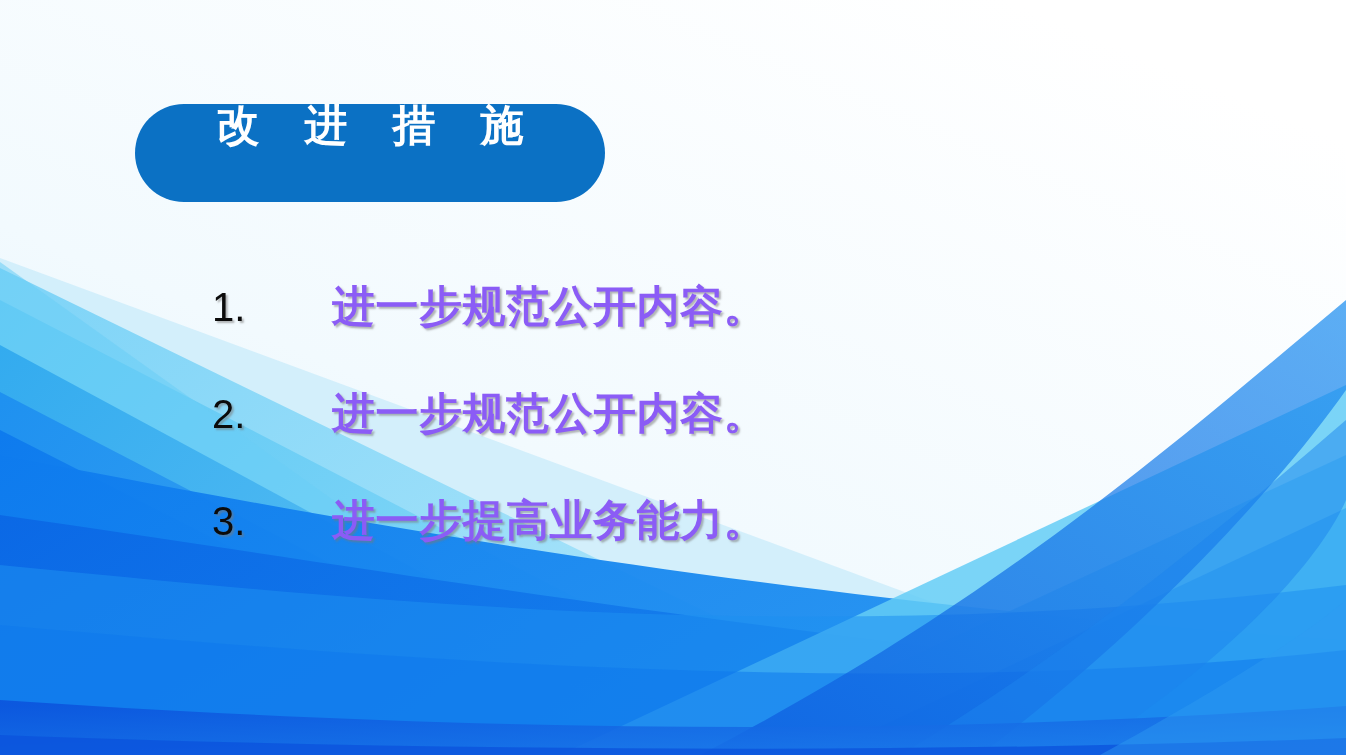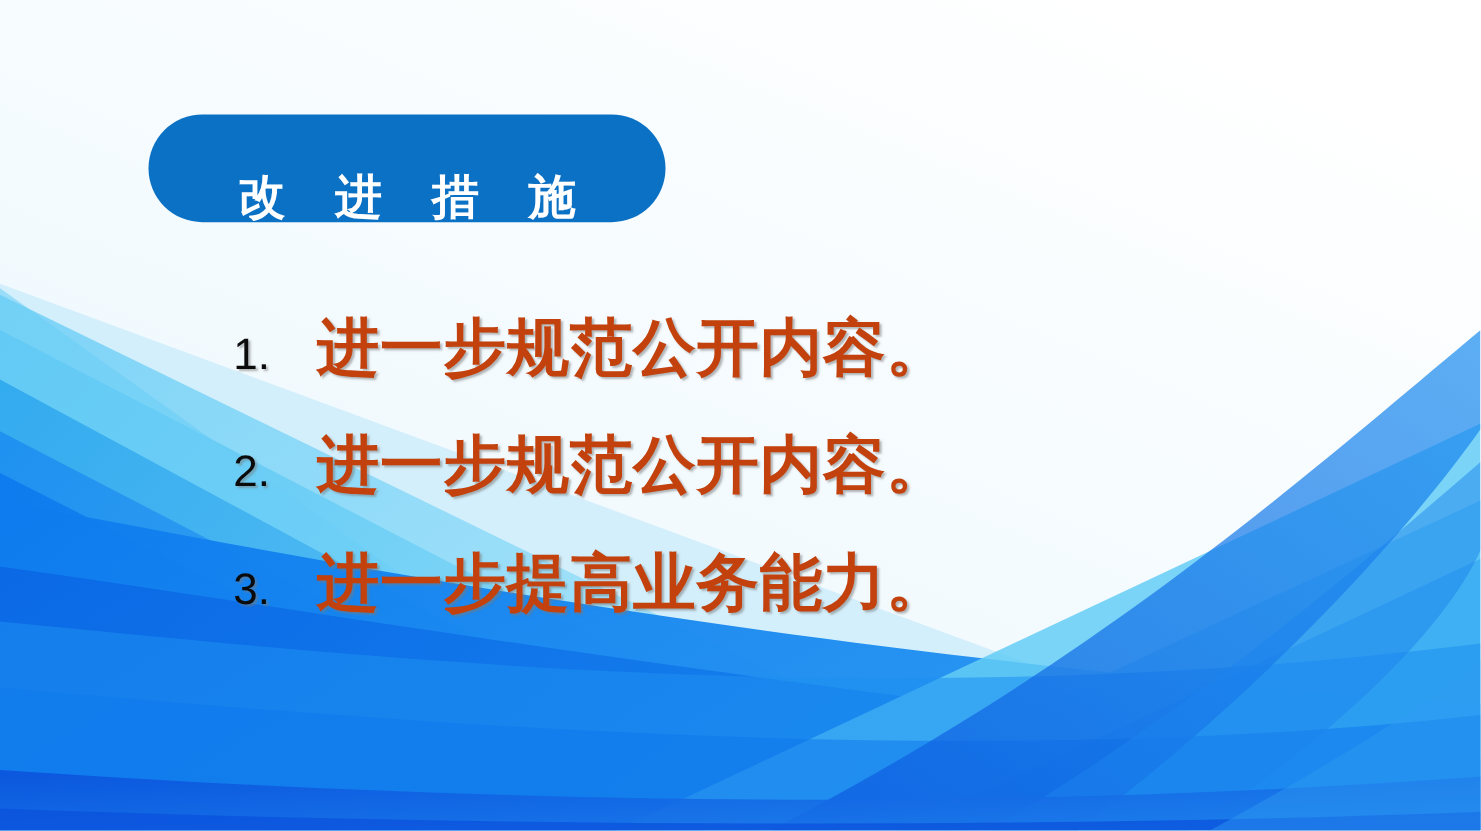--- a/index.html
+++ b/index.html
@@ -35,21 +35,21 @@
   #title-pill {
     position: absolute;
     left: 135px;
     top: 104px;
     width: 470px;
     height: 98px;
     border-radius: 49px;
     background: #0B71C4;
     z-index: 5;
     display: flex;
-    align-items: flex-end;
+    align-items: flex-start;
     justify-content: center;
   }
   #title-text {
     color: #ffffff;
     font-size: 43px;
     font-weight: bold;
     letter-spacing: 15px;
     text-indent: 15px;
     line-height: 1;
     white-space: nowrap;
@@ -73,26 +73,27 @@
   .item-number {
     color: #0b0b0b;
     font-size: 40px;
     font-weight: normal;
     width: 76px;
     flex: 0 0 76px;
     text-shadow: 2px 2px 2px rgba(120,120,120,0.55);
     font-family: "Liberation Sans", "DejaVu Sans", sans-serif;
   }
   .item-text {
-    color: #c2410c;
-    font-size: 57px;
+    color: #8b5cf6;
+    font-size: 43px;
     font-weight: bold;
     letter-spacing: 0.5px;
     text-shadow: 2px 2px 2px rgba(120,120,120,0.55);
     font-family: "DejaVu Sans", "Liberation Sans", sans-serif;
+    margin-left: 44px;
   }
 </style>
 </head>
 <body>
 
 <div id="slide">
 
   <svg id="bg-art" viewBox="0 0 1346 755" preserveAspectRatio="none" aria-hidden="true">
     <defs>
       <linearGradient id="gradPage" x1="0" y1="1" x2="0.75" y2="0">

